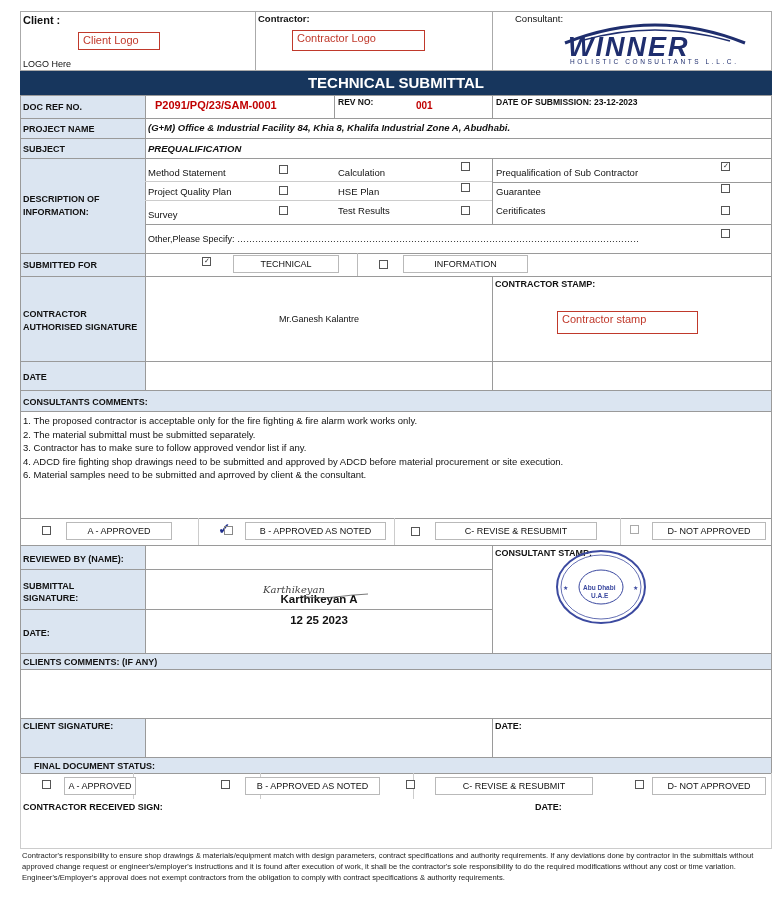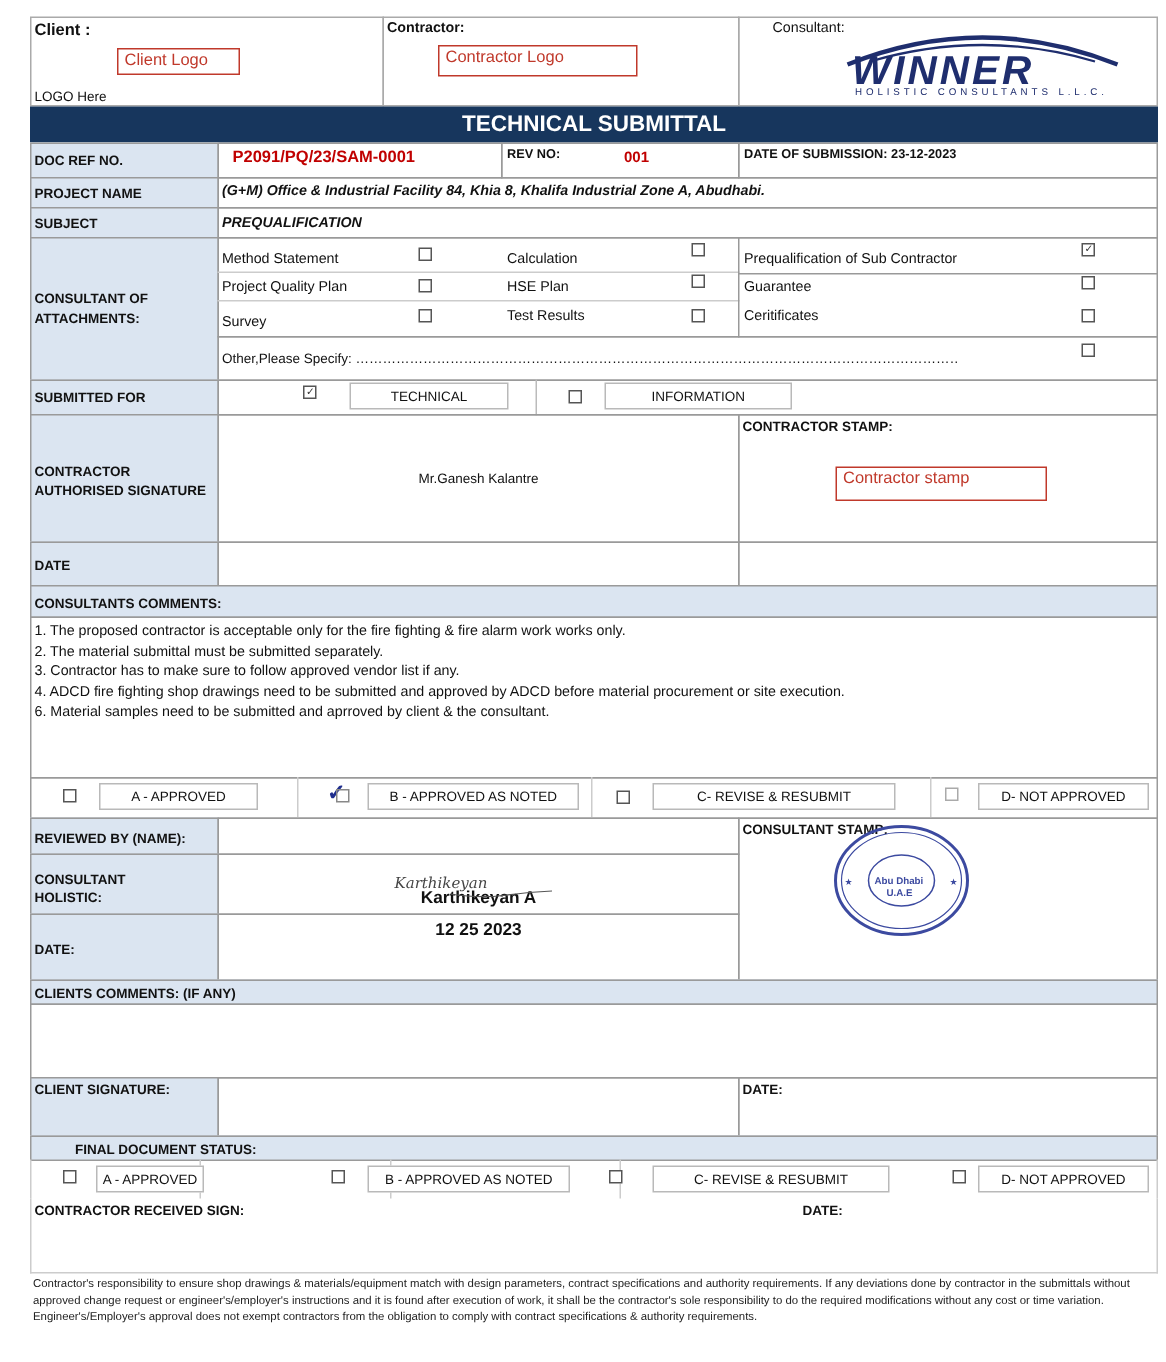--- a/index.html
+++ b/index.html
@@ -53,21 +53,21 @@
 <div class="txt" style="left:23px;top:124px;font-weight:bold;font-size:9px;">PROJECT NAME</div>
 <div class="abs b" style="left:145px;top:118px;width:627px;height:21px;"></div>
 <div class="txt" style="left:148px;top:122px;font-weight:bold;font-style:italic;font-size:9.5px;">(G+M) Office &amp; Industrial Facility 84, Khia 8, Khalifa Industrial Zone A, Abudhabi.</div>
 
 <div class="abs b lbl" style="left:20px;top:138px;width:126px;height:21px;"></div>
 <div class="txt" style="left:23px;top:144px;font-weight:bold;font-size:9px;">SUBJECT</div>
 <div class="abs b" style="left:145px;top:138px;width:627px;height:21px;"></div>
 <div class="txt" style="left:148px;top:143px;font-weight:bold;font-style:italic;font-size:9.5px;">PREQUALIFICATION</div>
 
 <div class="abs b lbl" style="left:20px;top:158px;width:126px;height:96px;"></div>
-<div class="txt" style="left:23px;top:193px;font-weight:bold;font-size:9px;line-height:13px;white-space:normal;width:110px;">CONSULTANT OF ATTACHMENTS:</div>
+<div class="txt" style="left:23px;top:193px;font-weight:bold;font-size:9px;line-height:13px;white-space:normal;width:110px;">DESCRIPTION OF INFORMATION:</div>
 <div class="abs b" style="left:145px;top:158px;width:627px;height:67px;"></div>
 <div class="abs" style="left:145px;top:181px;width:348px;border-top:1px solid #ccc;"></div>
 <div class="abs" style="left:145px;top:200px;width:348px;border-top:1px solid #ccc;"></div>
 <div class="abs" style="left:492px;top:158px;height:67px;border-left:1px solid #999;"></div>
 <div class="abs" style="left:492px;top:182px;width:280px;border-top:1px solid #999;"></div>
 
 <div class="txt" style="left:148px;top:167px;">Method Statement</div>
 <span class="cb" style="left:279px;top:165px;"></span>
 <div class="txt" style="left:338px;top:167px;">Calculation</div>
 <span class="cb" style="left:461px;top:162px;"></span>
@@ -139,21 +139,21 @@
 <div class="btnbox" style="left:435px;top:522px;width:162px;height:18px;line-height:17px;">C- REVISE &amp; RESUBMIT</div>
 <span class="cb" style="left:630px;top:525px;border-color:#aaa;"></span>
 <div class="btnbox" style="left:652px;top:522px;width:114px;height:18px;line-height:17px;">D- NOT APPROVED</div>
 
 <div class="abs b lbl" style="left:20px;top:545px;width:126px;height:25px;"></div>
 <div class="txt" style="left:23px;top:554px;font-weight:bold;font-size:9px;">REVIEWED BY (NAME):</div>
 <div class="abs b" style="left:145px;top:545px;width:348px;height:25px;"></div>
 <div class="txt" style="left:145px;top:549px;width:348px;text-align:center;font-weight:bold;font-size:11.5px;margin-top:44px;">Karthikeyan A</div>
 
 <div class="abs b lbl" style="left:20px;top:569px;width:126px;height:41px;"></div>
-<div class="txt" style="left:23px;top:580px;font-weight:bold;font-size:9px;line-height:12px;white-space:normal;width:90px;">CONSULTANT HOLISTIC:</div>
+<div class="txt" style="left:23px;top:580px;font-weight:bold;font-size:9px;line-height:12px;white-space:normal;width:90px;">SUBMITTAL SIGNATURE:</div>
 <div class="abs b" style="left:145px;top:569px;width:348px;height:41px;"></div>
 <div class="txt" style="left:263px;top:584px;font-family:'DejaVu Serif',serif;font-style:italic;font-size:10px;color:#444;">Karthikeyan</div>
 <svg class="abs" style="left:300px;top:592px;" width="70" height="8" viewBox="0 0 70 8">
     <path d="M0 4 Q20 7 35 5 T68 2" stroke="#555" stroke-width="0.8" fill="none"></path>
   </svg>
 
 <div class="abs b lbl" style="left:20px;top:609px;width:126px;height:45px;"></div>
 <div class="txt" style="left:23px;top:628px;font-weight:bold;font-size:9px;">DATE:</div>
 <div class="abs b" style="left:145px;top:609px;width:348px;height:45px;"></div>
 <div class="txt" style="left:145px;top:614px;width:348px;text-align:center;font-weight:bold;font-size:11.5px;">12 25 2023</div>
@@ -174,21 +174,21 @@
 <div class="txt" style="left:23px;top:657px;font-weight:bold;font-size:9px;">CLIENTS COMMENTS: (IF ANY)</div>
 <div class="abs b" style="left:20px;top:669px;width:752px;height:50px;"></div>
 
 <div class="abs b lbl" style="left:20px;top:718px;width:126px;height:40px;"></div>
 <div class="txt" style="left:23px;top:721px;font-weight:bold;font-size:9px;">CLIENT SIGNATURE:</div>
 <div class="abs b" style="left:145px;top:718px;width:348px;height:40px;"></div>
 <div class="abs b" style="left:492px;top:718px;width:280px;height:40px;"></div>
 <div class="txt" style="left:495px;top:721px;font-weight:bold;font-size:9px;">DATE:</div>
 
 <div class="abs b hdr" style="left:20px;top:757px;width:752px;height:17px;"></div>
-<div class="txt" style="left:22px;top:761px;font-weight:bold;font-size:9px;padding-left:28px;">FINAL DOCUMENT STATUS:</div>
+<div class="txt" style="left:6px;top:761px;font-weight:bold;font-size:9px;padding-left:28px;">FINAL DOCUMENT STATUS:</div>
 <div class="abs" style="left:20px;top:773px;width:752px;height:26px;border-left:1px solid #ccc;border-right:1px solid #ccc;"></div>
 <div class="abs" style="left:133px;top:773px;height:26px;border-left:1px solid #ccc;"></div>
 <div class="abs" style="left:260px;top:773px;height:26px;border-left:1px solid #ccc;"></div>
 <div class="abs" style="left:413px;top:773px;height:26px;border-left:1px solid #ccc;"></div>
 
 <span class="cb" style="left:42px;top:780px;"></span>
 <div class="btnbox" style="left:64px;top:777px;width:72px;height:18px;line-height:17px;overflow:hidden;">A - APPROVED</div>
 <span class="cb" style="left:221px;top:780px;"></span>
 <div class="btnbox" style="left:245px;top:777px;width:135px;height:18px;line-height:17px;">B - APPROVED AS NOTED</div>
 <span class="cb" style="left:406px;top:780px;"></span>

